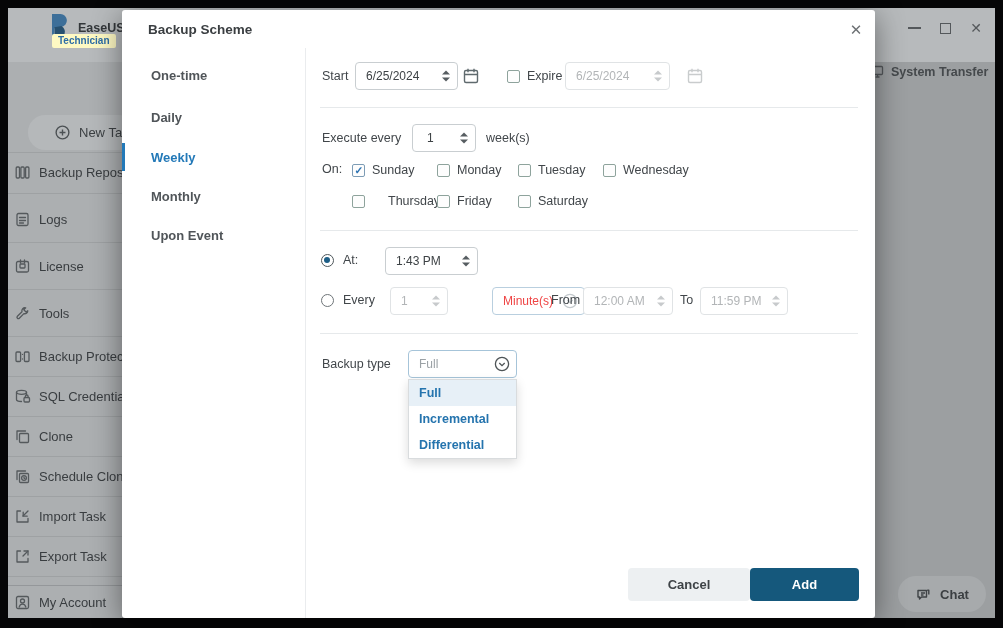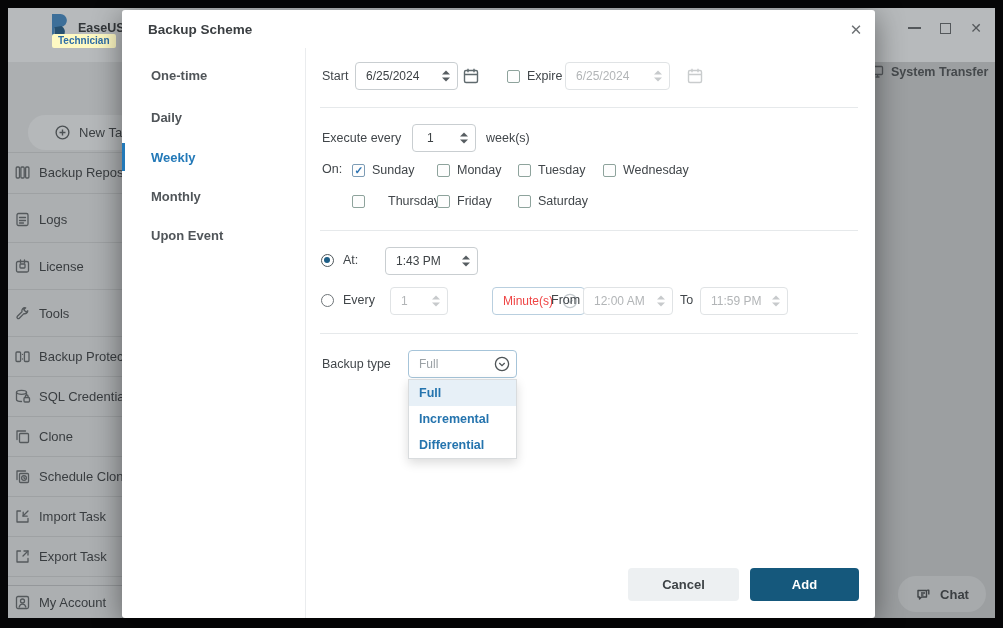--- a/index.html
+++ b/index.html
@@ -85,21 +85,21 @@
                          border-radius:50%;background:#1d5e86;}
 
   .dropdown{position:absolute;left:286px;top:369px;width:109px;background:#fff;
             border:1px solid #d9dcde;box-shadow:0 4px 10px rgba(0,0,0,.14);z-index:12;}
   .dd-item{height:26px;display:flex;align-items:center;padding-left:10px;font-size:12.5px;
            font-weight:600;color:#2574ae;cursor:pointer;}
   .dd-item.highlight{background:#e7f0f7;}
 
   .btn{position:absolute;top:558px;height:33px;border-radius:4px;display:flex;align-items:center;
        justify-content:center;font-size:13px;font-weight:600;cursor:pointer;}
-  .btn-cancel{left:506px;width:111px;background:#edf0f2;color:#3e4347;}
+  .btn-cancel{left:506px;width:122px;background:#edf0f2;color:#3e4347;}
   .btn-add{left:628px;width:109px;background:#15587c;color:#ffffff;}
 </style>
 </head>
 <body>
 
 <div id="app">
 
   <div class="win-header">
     <svg class="logo-icon" viewBox="0 0 22 26">
       <path d="M4 1h8.5a6.5 6.5 0 0 1 1 12.9L6.5 15.2V25H4z" fill="#3d6f99"></path>

